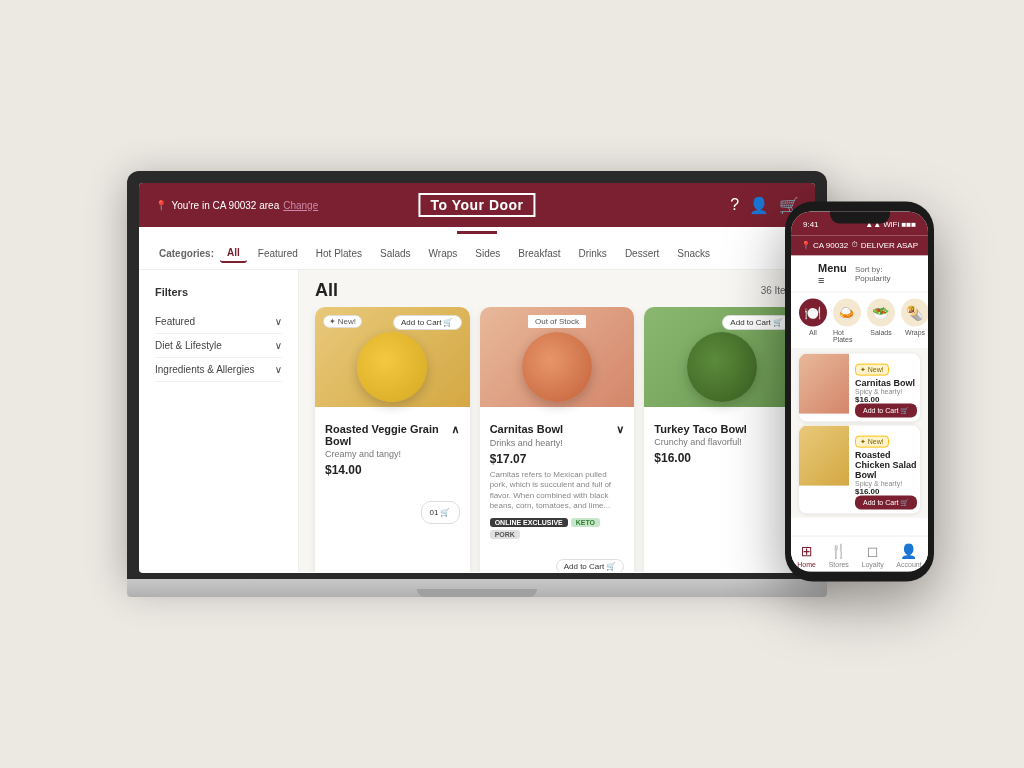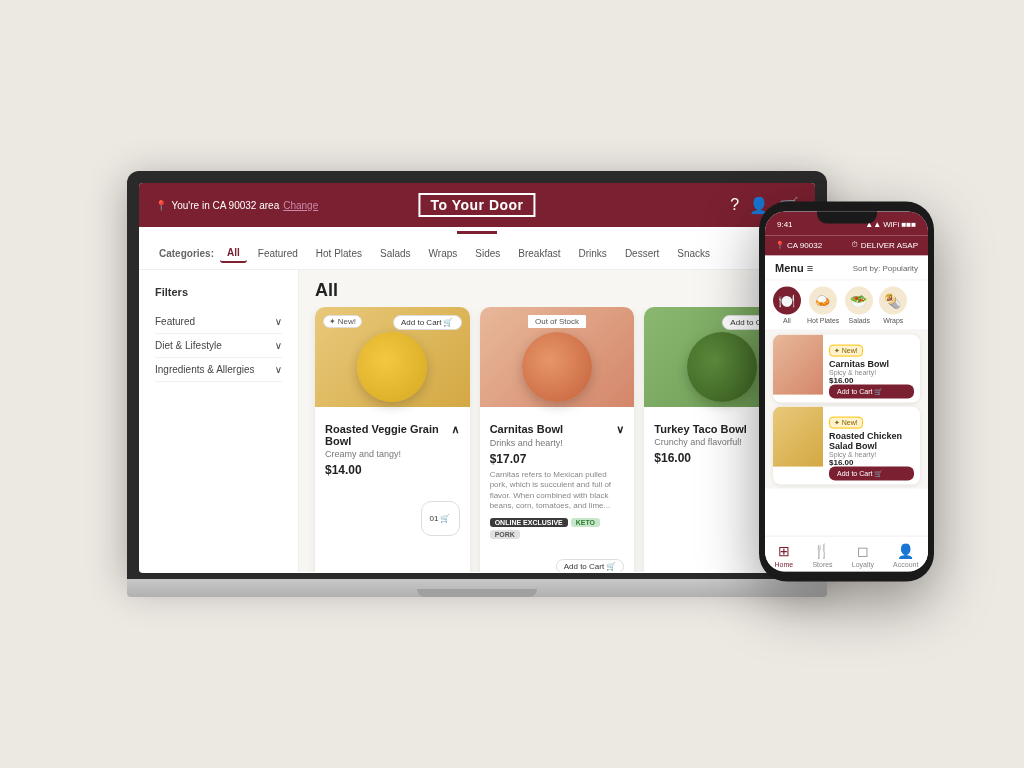--- a/index.html
+++ b/index.html
@@ -321,31 +321,31 @@
       display: flex;
       justify-content: flex-end;
       padding: 4px 10px 8px;
     }
 
     .btn-cart-qty {
       background: #fff;
       border: 1px solid #ddd;
       border-radius: 10px;
       font-size: 8px;
-      padding: 12px 8px;
+      padding: 6px 8px;
       color: #333;
     }
 
     
     .phone {
       position: absolute;
       right: 90px;
       top: 50%;
       transform: translateY(-48%);
-      width: 175px;
+      width: 149px;
       z-index: 10;
     }
 
     .phone-body {
       background: #1a1a1a;
       border-radius: 28px;
       padding: 10px 6px;
       box-shadow: 0 20px 60px rgba(0,0,0,0.4);
       position: relative;
     }
@@ -411,20 +411,21 @@
       display: flex;
       justify-content: space-between;
       align-items: center;
       border-bottom: 1px solid #eee;
     }
 
     .phone-menu-title {
       font-size: 11px;
       font-weight: 700;
       color: #222;
+      margin-left: 17px;
     }
 
     .phone-sort {
       font-size: 8px;
       color: #666;
     }
 
     .phone-cats {
       display: flex;
       gap: 6px;

